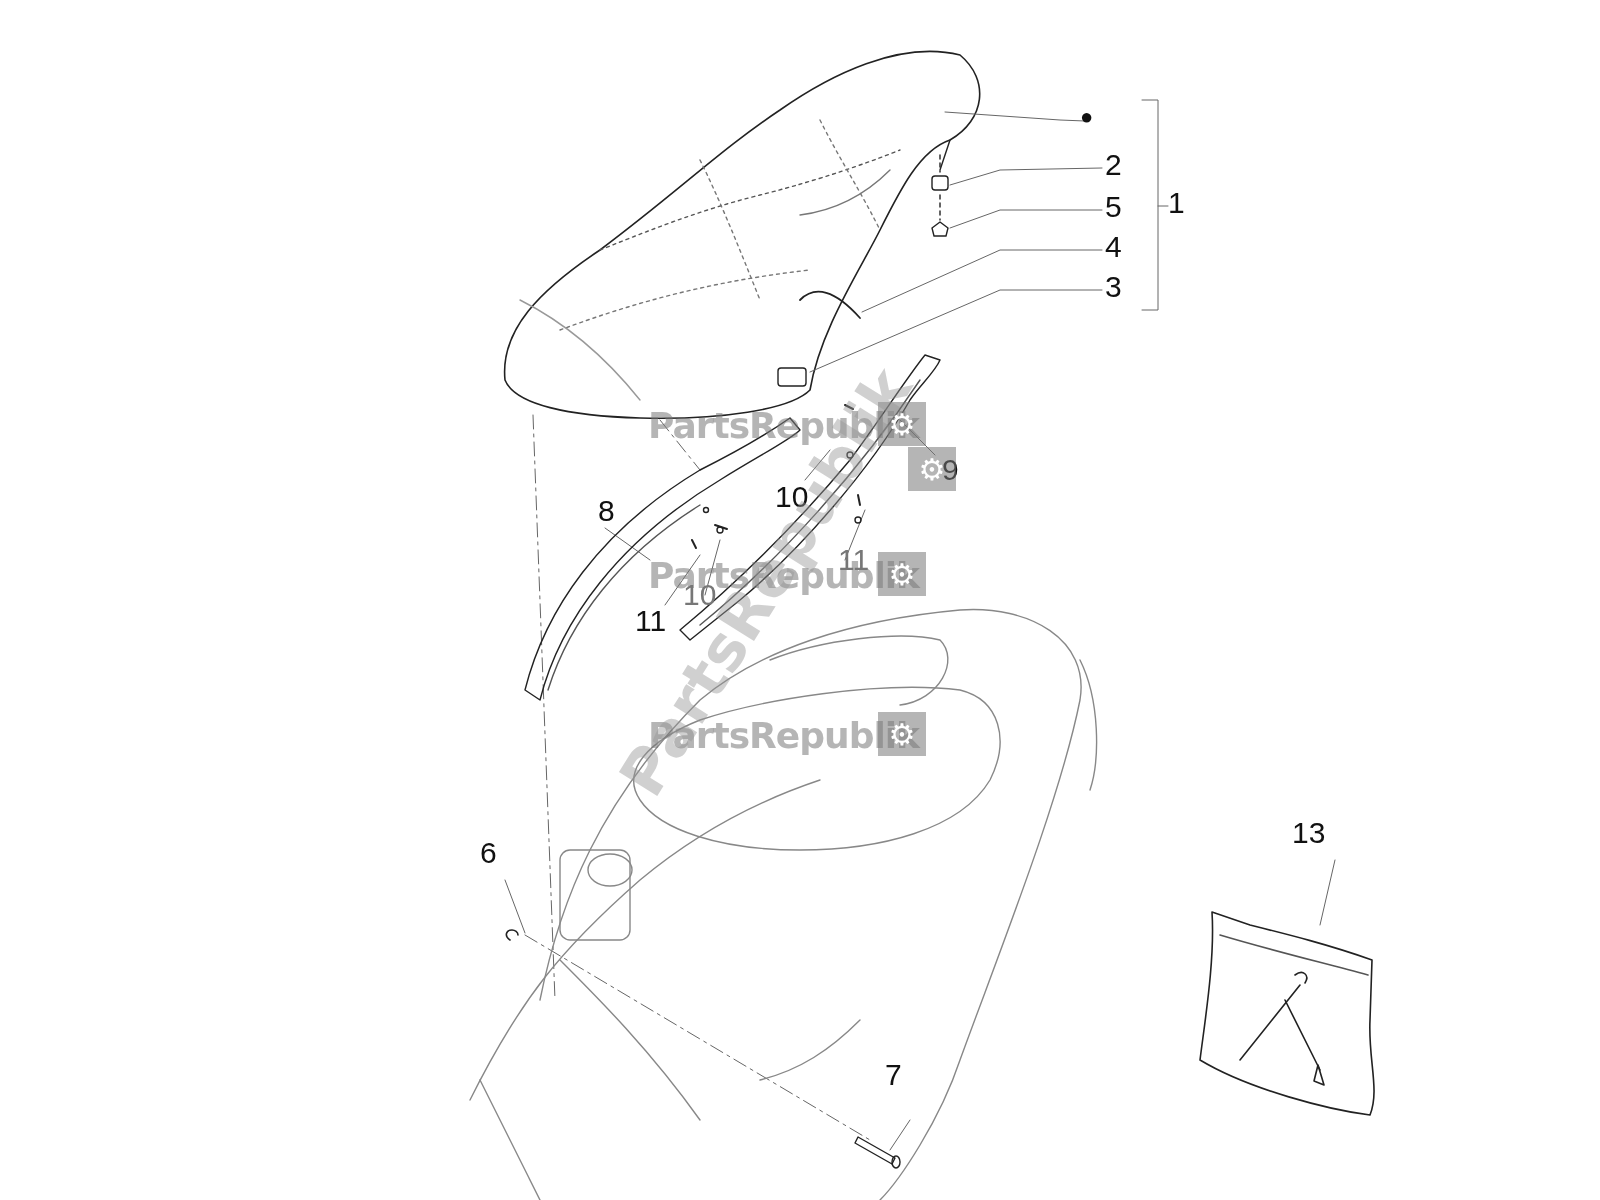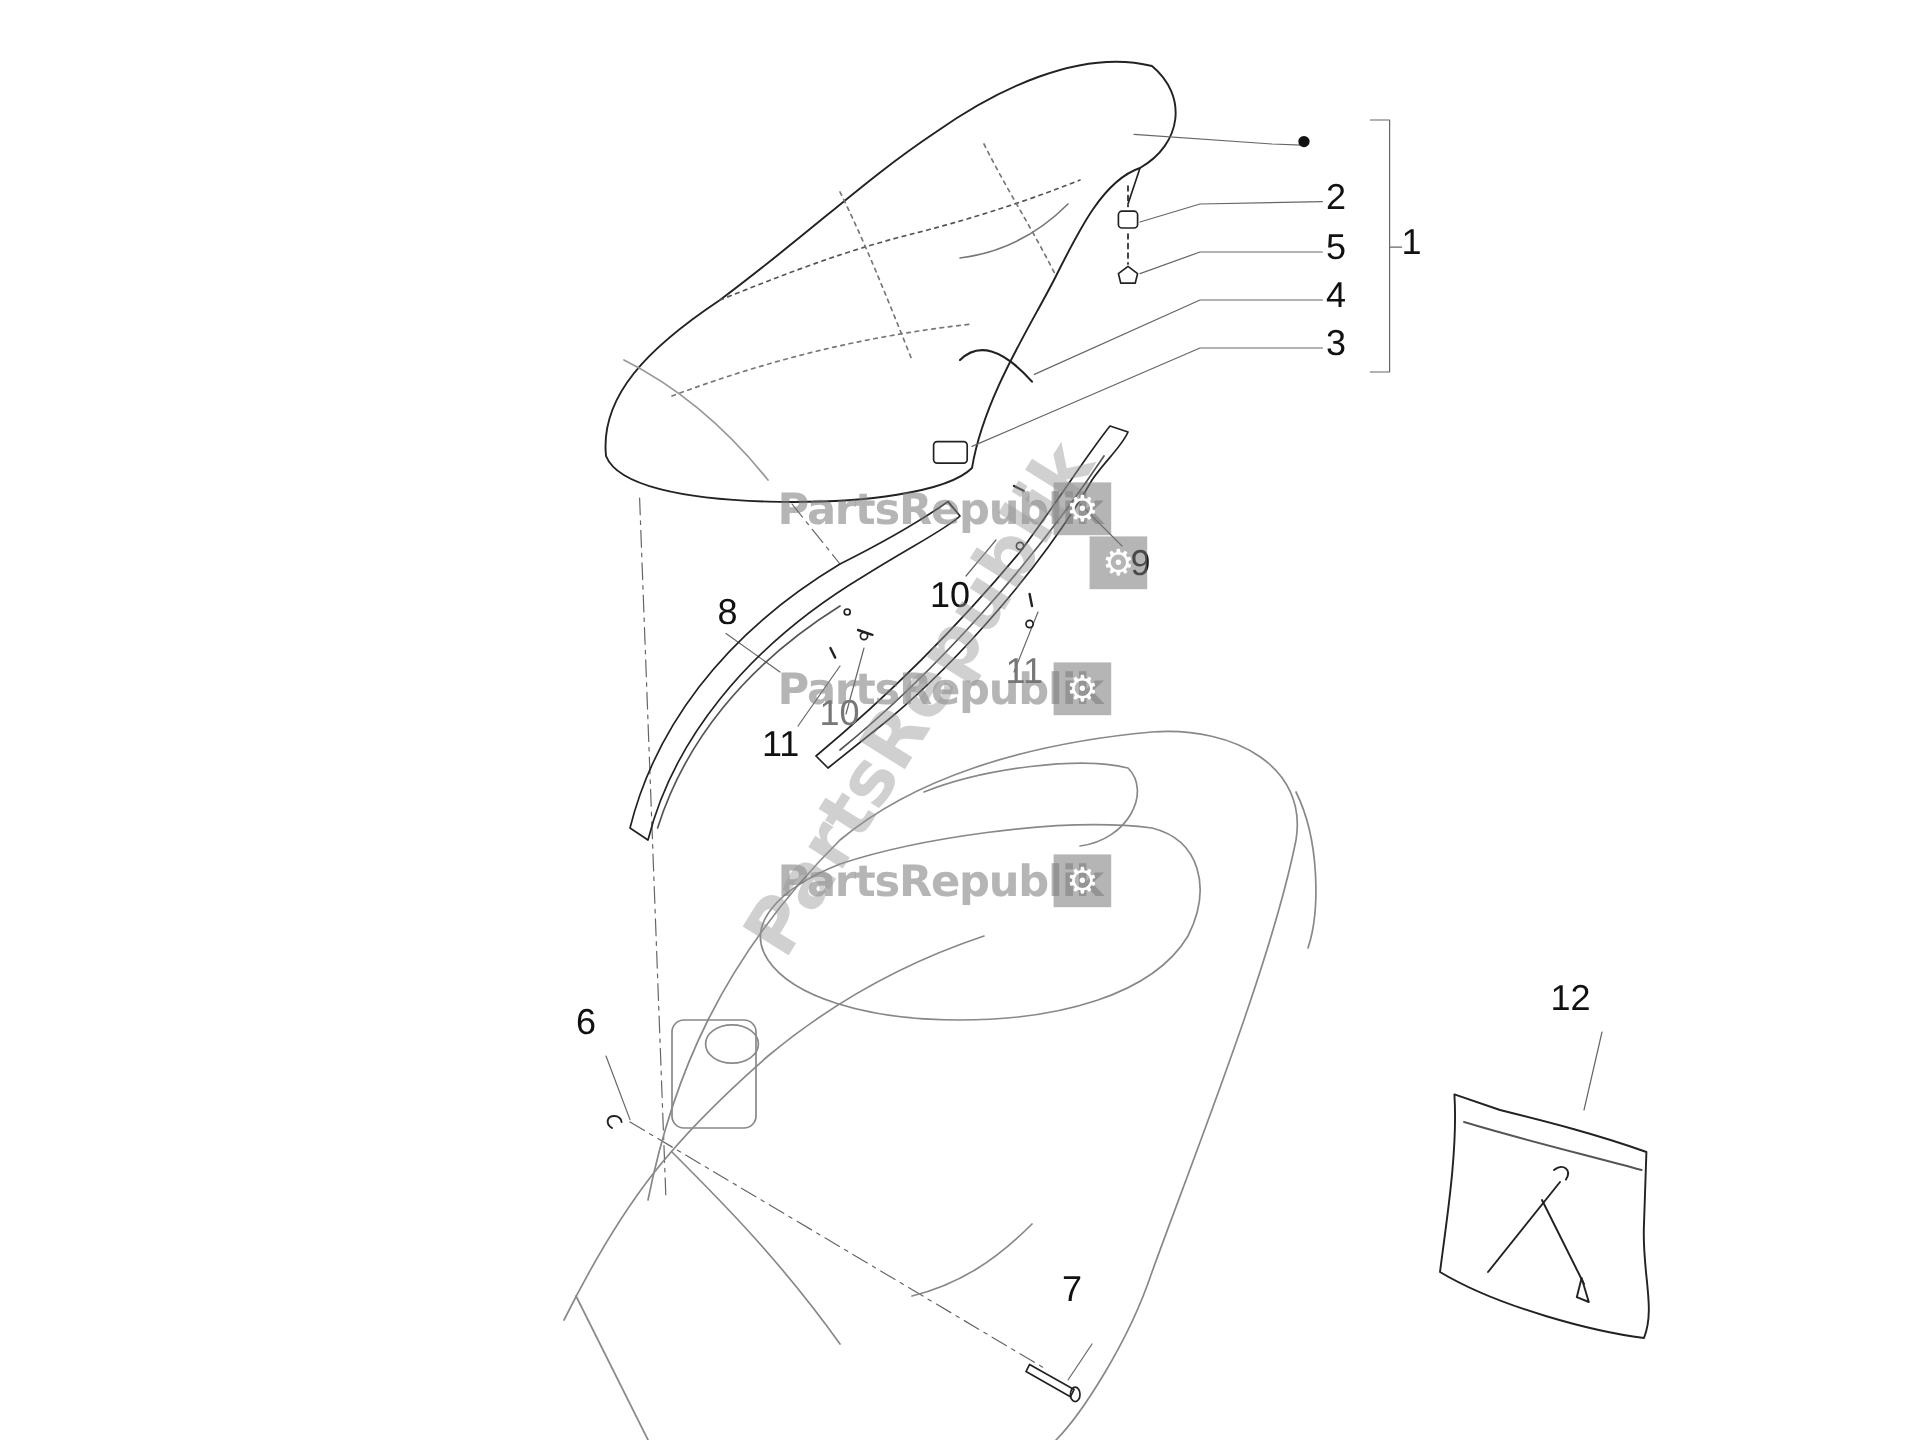--- a/index.html
+++ b/index.html
@@ -124,21 +124,21 @@
   <div class="callout" style="left:1105px;top:232px;">4</div>
   <div class="callout" style="left:1105px;top:272px;">3</div>
   <div class="callout" style="left:598px;top:496px;">8</div>
   <div class="callout" style="left:942px;top:455px;">9</div>
   <div class="callout" style="left:775px;top:482px;">10</div>
   <div class="callout" style="left:683px;top:580px;color:#777;">10</div>
   <div class="callout" style="left:635px;top:606px;">11</div>
   <div class="callout" style="left:838px;top:545px;color:#777;">11</div>
   <div class="callout" style="left:480px;top:838px;">6</div>
   <div class="callout" style="left:885px;top:1060px;">7</div>
-  <div class="callout" style="left:1292px;top:818px;">12</div>
+  <div class="callout" style="left:1292px;top:818px;">13</div>
 
   <div class="wm" style="left:648px;top:405px;">PartsRepublik</div>
   <div class="wm-flag" style="left:878px;top:402px;">⚙</div>
   <div class="wm-flag" style="left:908px;top:447px;">⚙</div>
 
   <div class="wm" style="left:648px;top:555px;">PartsRepublik</div>
   <div class="wm-flag" style="left:878px;top:552px;">⚙</div>
 
   <div class="wm" style="left:648px;top:715px;">PartsRepublik</div>
   <div class="wm-flag" style="left:878px;top:712px;">⚙</div>

